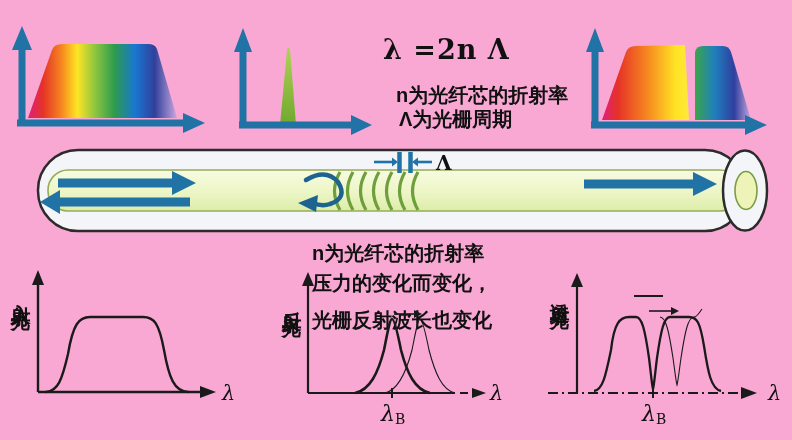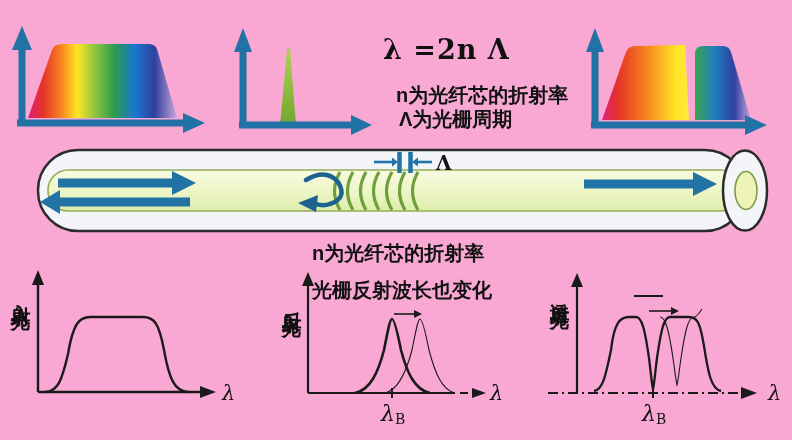--- a/index.html
+++ b/index.html
@@ -164,20 +164,21 @@
     <g>
       <line x1="38" y1="134" x2="203" y2="134" stroke="#1a1a1a" stroke-width="2.4"></line>
       <polygon points="216,134 200,128 200,140" fill="#1a1a1a"></polygon>
     </g>
     <path d="M 46,134 C 58,133 62,122 68,96 C 73,66 79,59 90,59 L 143,59 C 154,59 159,65 164,92 C 169,120 174,133 188,134" fill="none" stroke="#1a1a1a" stroke-width="2.4" stroke-linecap="round"></path>
     <text x="222" y="142" font-size="21" font-style="italic">λ</text>
   </svg>
 
   <div class="abs" style="left:312px;top:240px">
     <div class="note">n为光纤芯的折射率</div>
+    <div class="note" style="margin-top:3px">压力的变化而变化，</div>
     <div class="note" style="margin-top:10px">光栅反射波长也变化</div>
   </div>
   <div class="abs vlabel" style="left:281px;top:294px">反射光</div>
   <svg class="abs" style="left:270px;top:258px" width="250" height="182" viewBox="0 0 250 182">
     <g>
       <line x1="38" y1="135" x2="38" y2="26" stroke="#1a1a1a" stroke-width="2.2"></line>
       <polygon points="38,14 32,28 44,28" fill="#1a1a1a"></polygon>
     </g>
     <g>
       <line x1="38" y1="135" x2="177" y2="135" stroke="#1a1a1a" stroke-width="2"></line>

